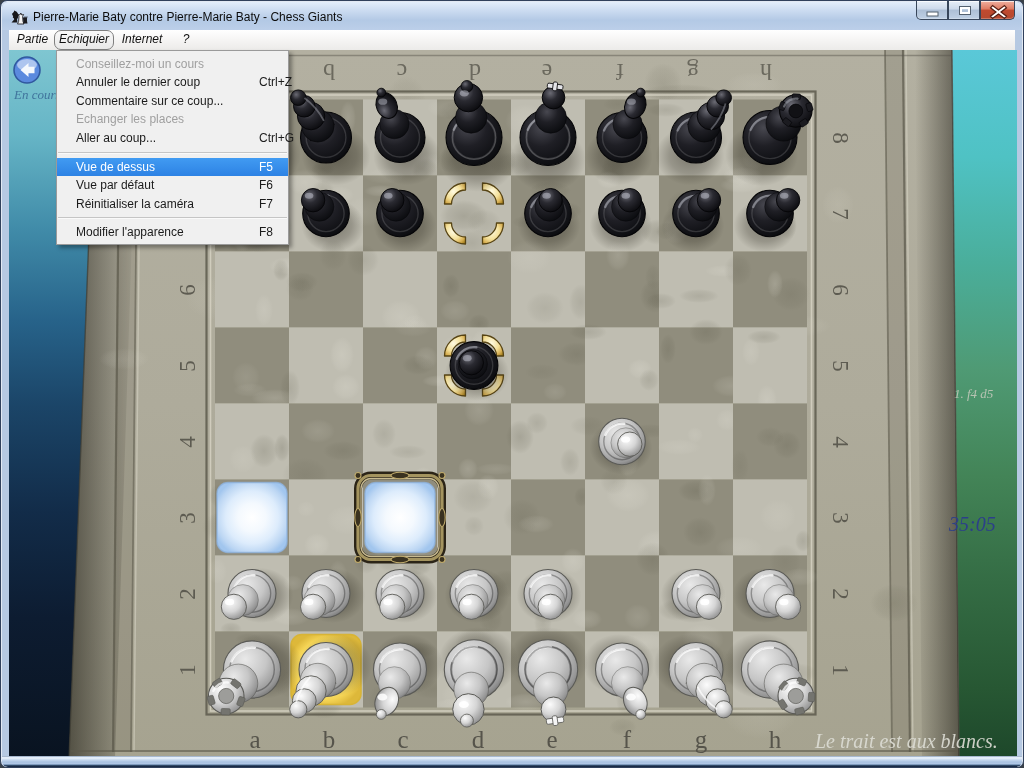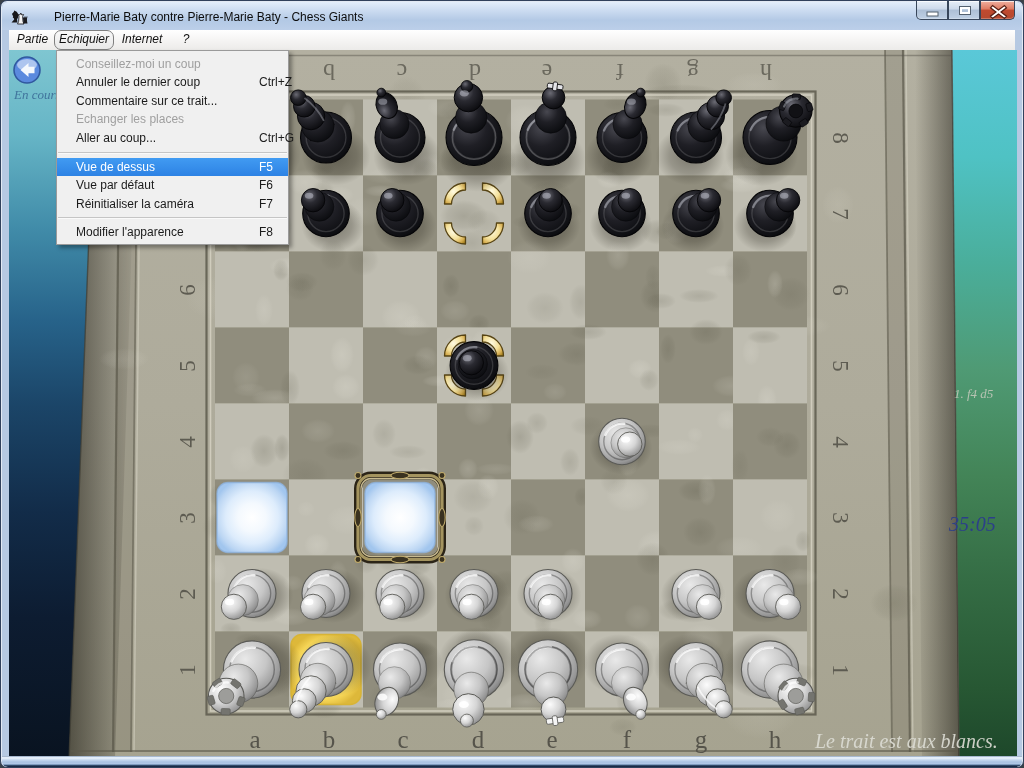--- a/index.html
+++ b/index.html
@@ -3,21 +3,21 @@
 <style>
 * { margin:0; padding:0; box-sizing:border-box; }
 html,body { width:1024px; height:768px; overflow:hidden; background:#3a4148;
   font-family:"Liberation Sans", sans-serif; }
 #win { position:absolute; inset:0; border-radius:7px; overflow:hidden;
   background:#b6c9e2; border:1px solid #31415c;
   box-shadow: inset 0 0 0 1px rgba(255,255,255,0.6); }
 #titlebar { position:absolute; left:1px; top:1px; right:1px; height:28.3px;
   background: linear-gradient(180deg,#e3eefb 0%,#ccdcf1 30%,#b3c9e5 65%,#bccfe9 100%);
   border-radius:6px 6px 0 0; }
-#titletxt { position:absolute; left:31px; top:7.5px; font-size:12px; color:#0c0c0c;margin-left:21px; }
+#titletxt { position:absolute; left:31px; top:7.5px; font-size:12px; color:#0c0c0c; }
 #ticon { position:absolute; left:8px; top:7px; }
 .wbtn { position:absolute; top:0; height:19px; border:1px solid #38465a; border-top:none;
   box-shadow: inset 0 1px 0 rgba(255,255,255,0.7), inset 0 -1px 0 rgba(255,255,255,0.25); }
 #bmin { left:915px; width:32px; border-radius:0 0 0 5px;
   background: linear-gradient(180deg,#e8eff8 0%,#ccd9ea 45%,#adbfd6 50%,#bfd0e4 100%); }
 #bmax { left:947px; width:32px;
   background: linear-gradient(180deg,#e8eff8 0%,#ccd9ea 45%,#adbfd6 50%,#bfd0e4 100%); }
 #bcls { left:979px; width:35px; border-radius:0 0 5px 0;
   background: linear-gradient(180deg,#f0b0a0 0%,#dd7a62 45%,#c14a30 50%,#b5492f 100%); }
 .glyph { position:absolute; left:0; top:0; }
@@ -815,23 +815,23 @@
 <g>
 <circle cx="26" cy="68" r="13" fill="#5b8ade"></circle>
 <circle cx="26" cy="68" r="13" fill="none" stroke="#31599f" stroke-width="1.6"></circle>
 <ellipse cx="26" cy="62.8" rx="10" ry="5.8" fill="rgba(255,255,255,0.5)"></ellipse>
 <path d="M 19.5 68 L 27.5 61 L 27.5 64.8 L 33.5 64.8 L 33.5 71.2 L 27.5 71.2 L 27.5 75 Z" fill="#f4f8fd"></path>
 </g>
 <text x="13" y="97" font-family="Liberation Serif, serif" font-style="italic" font-size="13" fill="#40749c">En cours</text>
     </svg>
   <div id="botband"></div>
   <div id="menu">
-    <div class="it dis">Conseillez-moi un coup</div>
+    <div class="it dis">Conseillez-moi un cours</div>
     <div class="it">Annuler le dernier coup<span class="sc">Ctrl+Z</span></div>
-    <div class="it">Commentaire sur ce trait...</div>
+    <div class="it">Commentaire sur ce coup...</div>
     <div class="it dis">Echanger les places</div>
     <div class="it">Aller au coup...<span class="sc">Ctrl+G</span></div>
     <div class="sep"></div>
     <div class="it hl">Vue de dessus<span class="sc">F5</span></div>
     <div class="it">Vue par défaut<span class="sc">F6</span></div>
     <div class="it">Réinitialiser la caméra<span class="sc">F7</span></div>
     <div class="sep"></div>
     <div class="it">Modifier l'apparence<span class="sc">F8</span></div>
   </div>
 </div>

